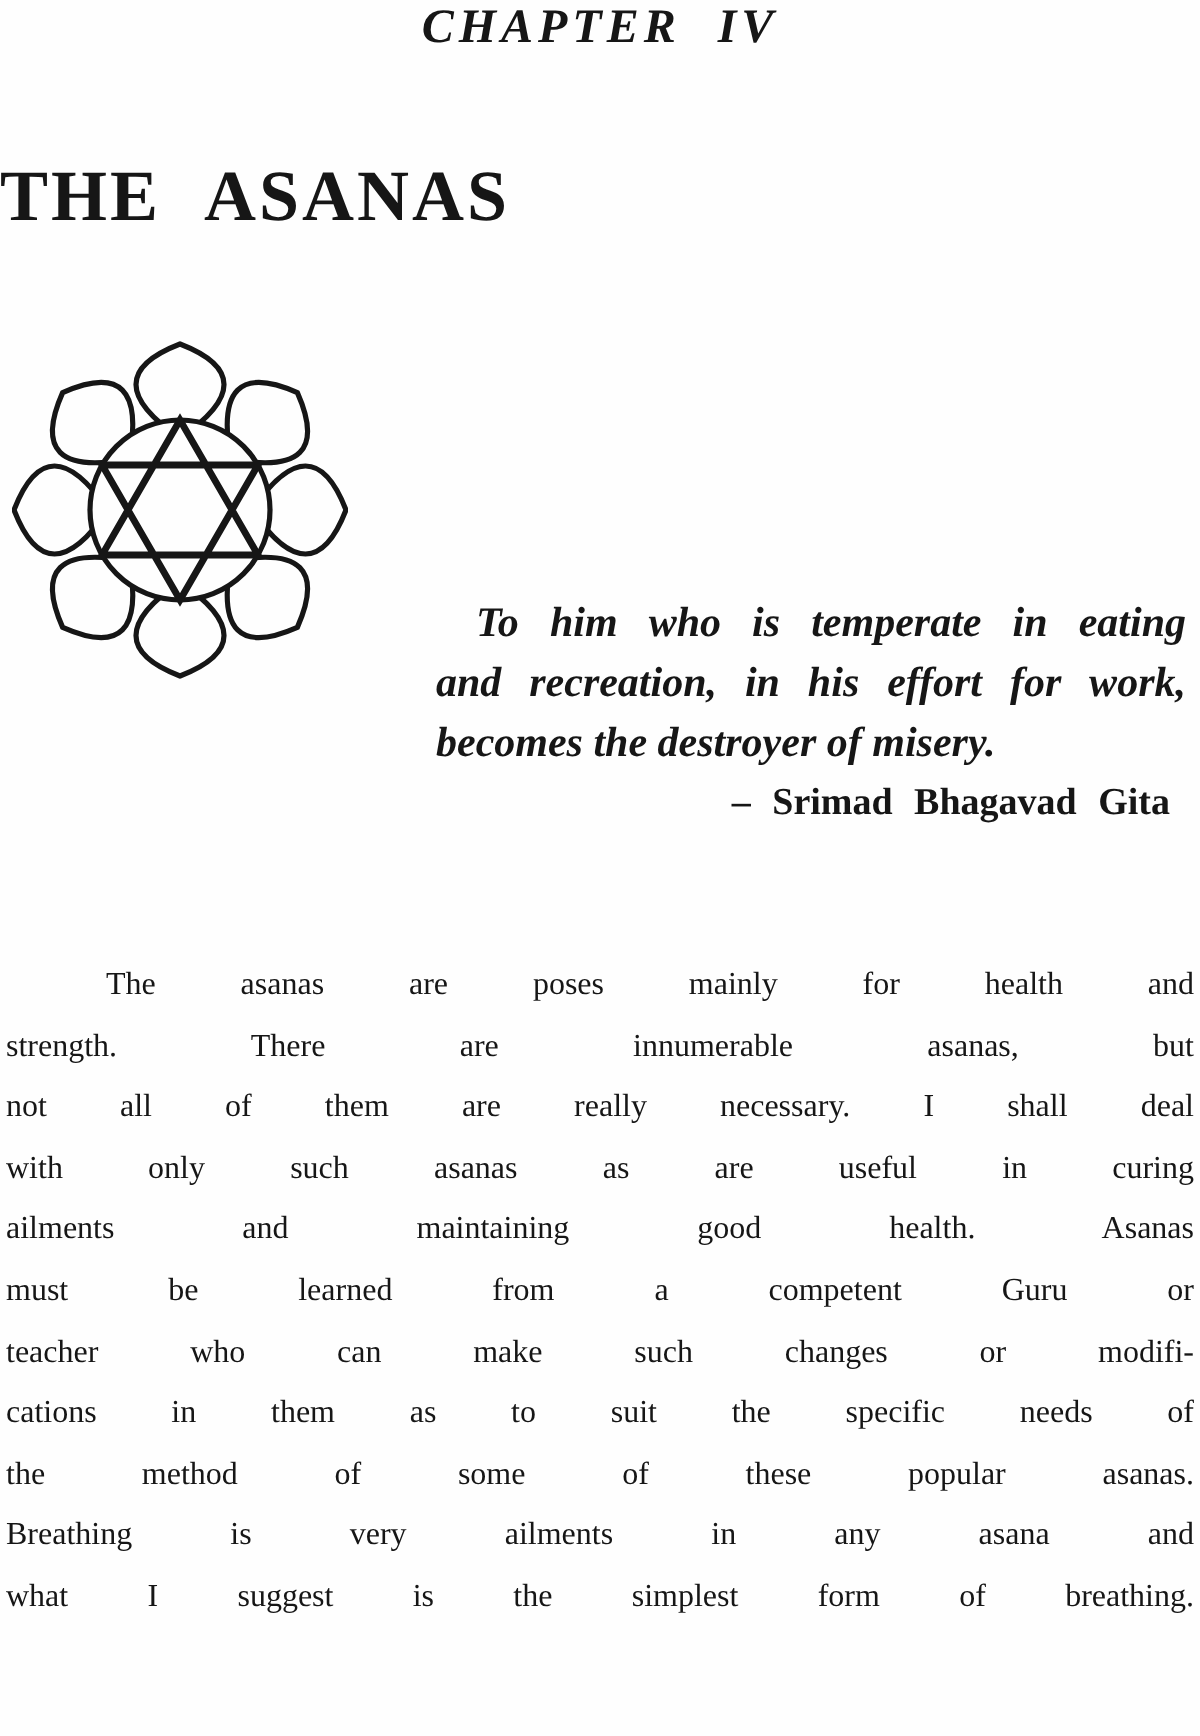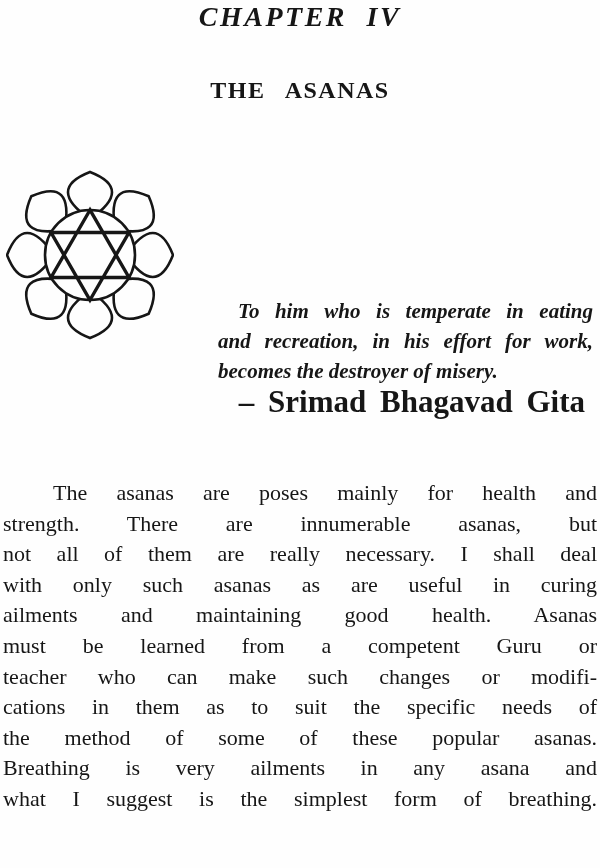--- a/index.html
+++ b/index.html
@@ -9,50 +9,50 @@
     font-family: "Liberation Serif", "DejaVu Serif", serif;
     color: #161616;
     position: relative;
     overflow: hidden;
   }
   .page { position: absolute; inset: 0; background: #fefefe; }
 
   .chapter-heading {
     position: absolute; top: 1px; left: 0; width: 100%;
     margin: 0; text-align: center;
-    font-size: 28px; font-style: italic; font-weight: bold;
+    font-size: 24px; font-style: italic; font-weight: bold;
     letter-spacing: 2.5px; word-spacing: 10px;
   }
   .page-title {
     position: absolute; top: 77px; left: 0; width: 100%;
-    margin: 0; text-align: center;
-    font-size: 24px; font-weight: bold;
+    margin: 0; text-align: left;
+    font-size: 36px; font-weight: bold;
     letter-spacing: 1.5px; word-spacing: 13px;
   }
 
   .emblem { position: absolute; left: 6px; top: 169px; width: 168px; height: 172px; }
   .emblem svg { display: block; }
 
   .quote {
     position: absolute; left: 218px; top: 296px; width: 375px;
     font-style: italic; font-size: 21px; font-weight: 600;
     line-height: 30px;
   }
   .q-line { text-align: justify; text-align-last: justify; }
   .q-first { padding-left: 20px; }
   .q-last { text-align-last: left; }
   .attribution {
-    font-style: normal; font-weight: bold; font-size: 31px;
+    font-style: normal; font-weight: bold; font-size: 19px;
     text-align: right; padding-right: 8px; margin-top: 1px;
     word-spacing: 6px; line-height: 30px;
   }
 
   .body-text {
     position: absolute; left: 3px; top: 478px; width: 594px;
-    font-size: 22px; line-height: 30.6px;
+    font-size: 16px; line-height: 30.6px;
   }
   .b-line { text-align: justify; text-align-last: justify; }
   .b-first { padding-left: 50px; }
 </style>
 </head>
 <body>
 
 <div class="page">
 
   <h1 class="chapter-heading">CHAPTER IV</h1>

